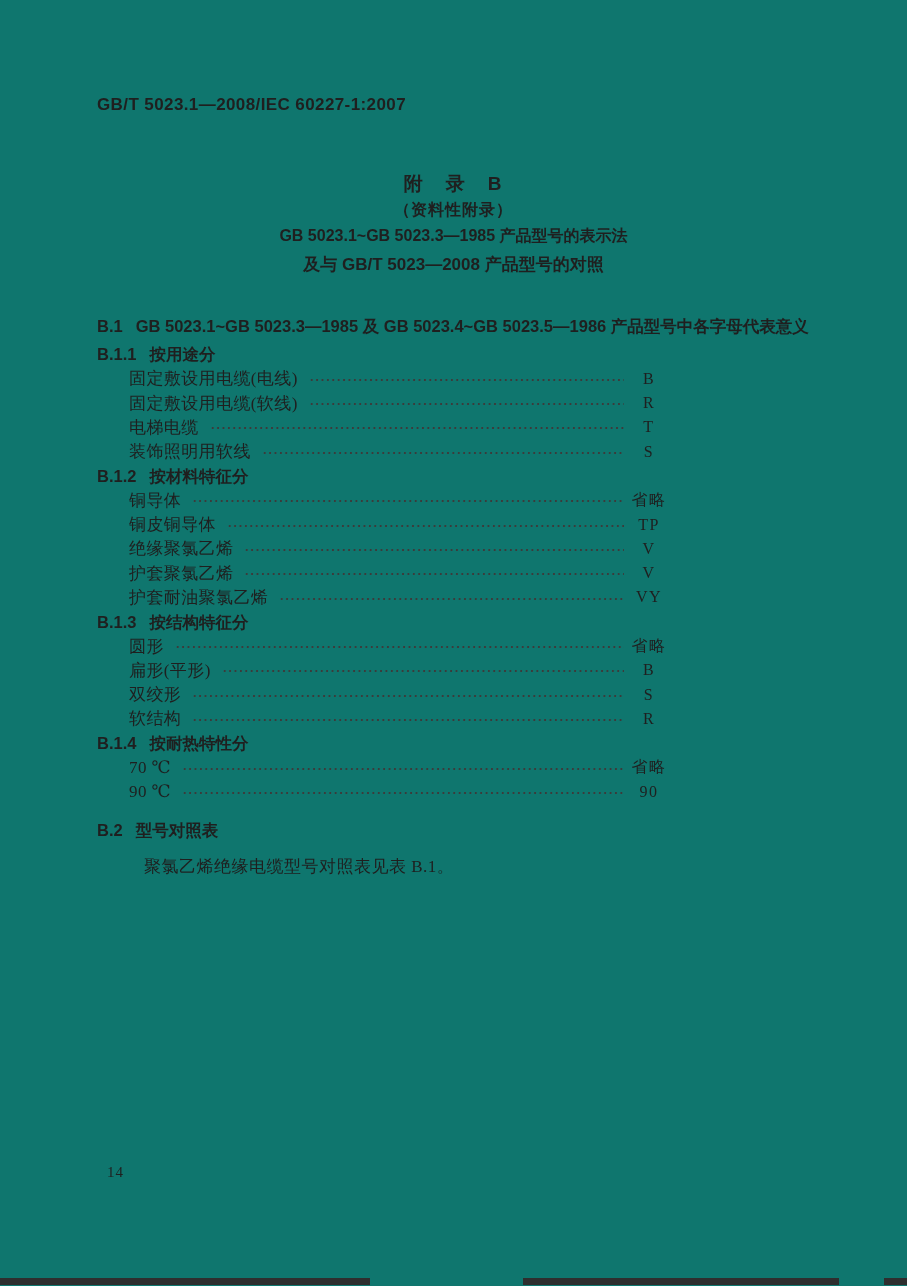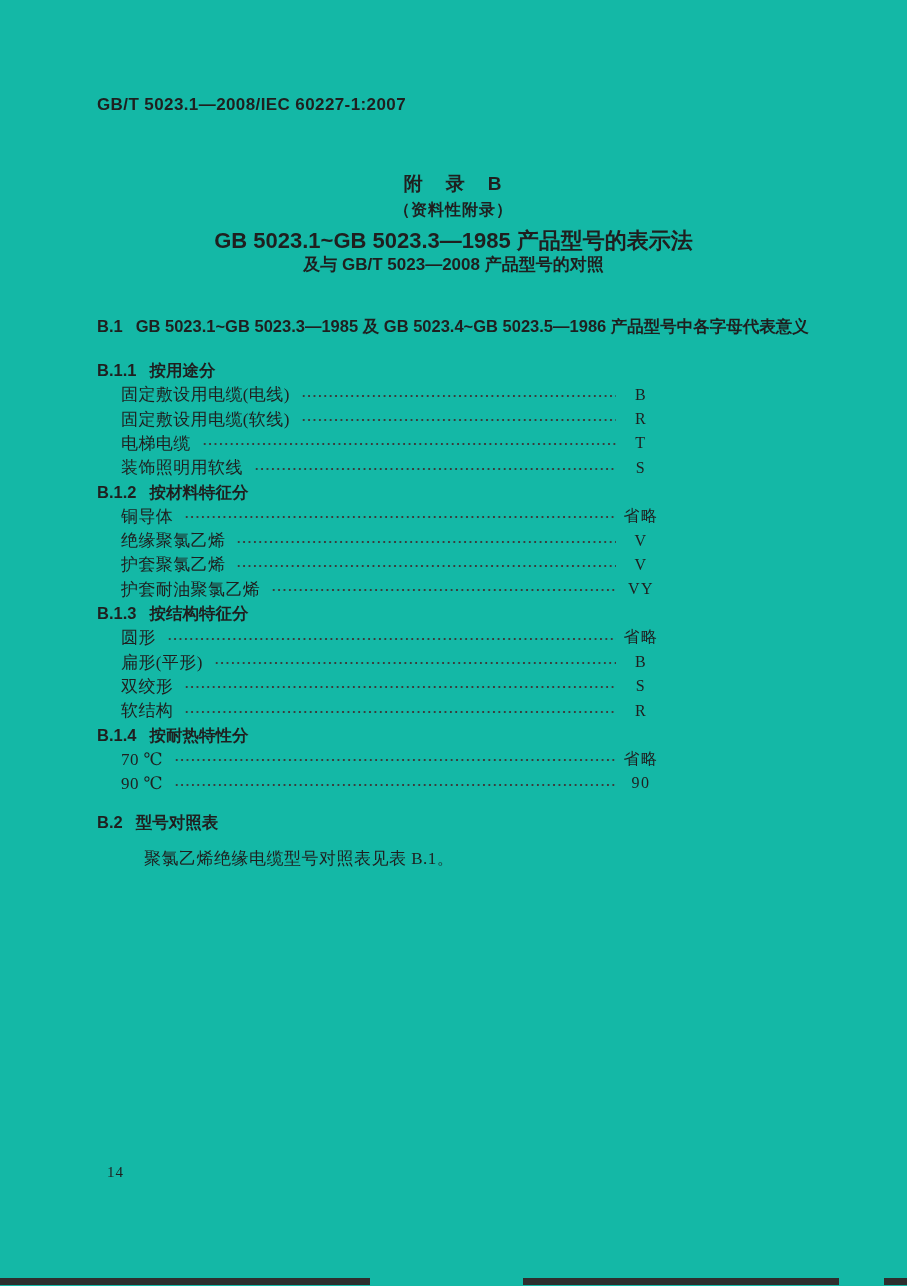--- a/index.html
+++ b/index.html
@@ -6,62 +6,62 @@
   html, body { background: #ffffff; }
   body {
     width: 907px; height: 1286px;
     font-family: "Liberation Serif", "DejaVu Serif", serif;
     color: #1f1f1f;
     position: relative;
     overflow: hidden;
   }
   .page {
     position: absolute; inset: 0;
-    background: #14b8a6;
+    background: #0f766e;
   }
   .doc-header {
     position: absolute; left: 97px; top: 95px;
     font-family: "Liberation Sans", "DejaVu Sans", sans-serif;
     font-weight: bold; font-size: 17px; letter-spacing: 0.4px;
     white-space: nowrap;
   }
   .title-line {
     position: absolute; left: 0; width: 907px;
     text-align: center;
     font-family: "Liberation Sans", "DejaVu Sans", sans-serif;
     font-weight: bold;
     white-space: nowrap;
   }
   .title-1 { top: 171px; font-size: 19px; letter-spacing: 2px; }
   .title-2 { top: 200px; font-size: 16px; letter-spacing: 1px; font-family: Liberation Serif, serif; }
-  .title-3 { top: 226px; font-size: 22px; }
+  .title-3 { top: 226px; font-size: 16px; }
   .title-4 { top: 253px; font-size: 17px; }
 
   .content {
     position: absolute; left: 97px; top: 294px; width: 693px;
   }
   .sec-heading {
     font-family: "Liberation Sans", "DejaVu Sans", sans-serif;
     font-weight: bold; font-size: 16.5px;
     line-height: 24.3px; height: 24.3px;
     white-space: nowrap;
     display: flex; align-items: center; margin-top: 20px;
   }
   .sec-heading .sec-no { margin-right: 13px; }
   .sub-heading {
     font-family: "Liberation Sans", "DejaVu Sans", sans-serif;
     font-weight: bold; font-size: 16.5px;
     line-height: 24.3px; height: 24.3px;
     display: flex; align-items: center;
   }
   .sub-heading .sec-no { margin-right: 13px; }
-  .first-sub { margin-top: 20px; text-align: right; }
+  .first-sub { margin-top: 4px; text-align: right; }
 
   .leader-row {
-    margin-left: 24px; width: 539px; height: 24.3px;
+    margin-left: 32px; width: 539px; height: 24.3px;
     display: flex; align-items: center;
     font-size: 17px;
     justify-content: flex-end;
   }
   .leader-row .item-label { white-space: nowrap; letter-spacing: 0.4px; }
   .dotted-leader {
     flex: 1 1 auto; height: 100%;
     margin: 0 6px 0 10px;
     background-image: radial-gradient(circle, #3b3b3b 1.15px, rgba(0,0,0,0) 1.45px);
     background-size: 5.4px 6px;
@@ -141,20 +141,25 @@
     <div class="sub-heading">
       <span class="sec-no">B.1.2</span>
       <span>按材料特征分</span>
     </div>
     <div class="leader-row">
       <span class="item-label">铜导体</span>
       <span class="dotted-leader"></span>
       <span class="item-code">省略</span>
     </div>
     <div class="leader-row">
+      <span class="item-label">铜皮铜导体</span>
+      <span class="dotted-leader"></span>
+      <span class="item-code">TP</span>
+    </div>
+    <div class="leader-row">
       <span class="item-label">绝缘聚氯乙烯</span>
       <span class="dotted-leader"></span>
       <span class="item-code">V</span>
     </div>
     <div class="leader-row">
       <span class="item-label">护套聚氯乙烯</span>
       <span class="dotted-leader"></span>
       <span class="item-code">V</span>
     </div>
     <div class="leader-row">

